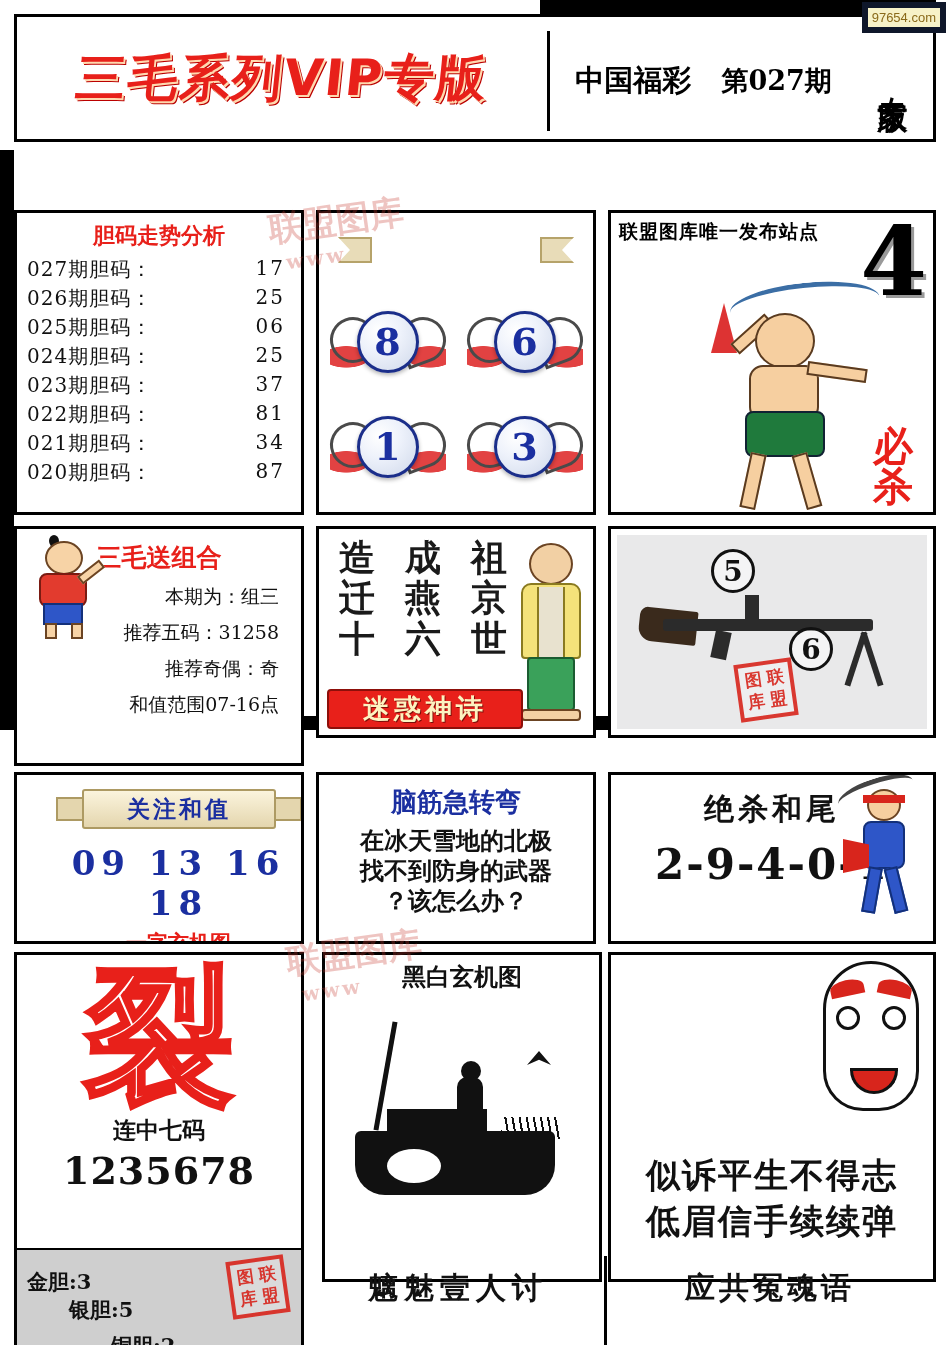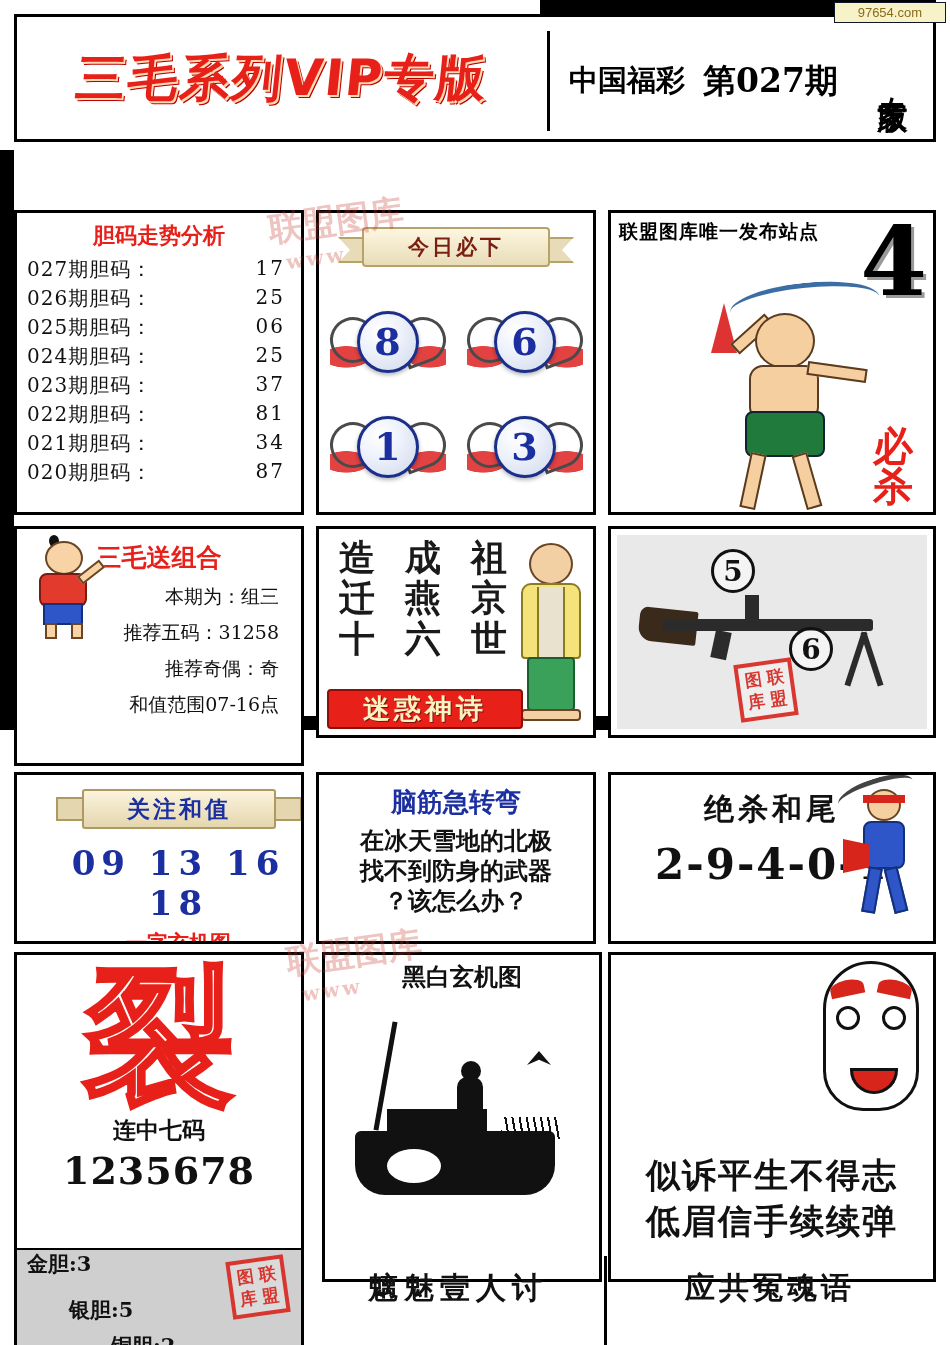--- a/index.html
+++ b/index.html
@@ -9,22 +9,22 @@
     background: #ffffff;
     font-family: "DejaVu Sans", "Liberation Sans", sans-serif;
     position: relative;
     overflow: hidden;
   }
   .page { position: relative; width: 950px; height: 1345px; }
 
   
   .corner-badge {
     position: absolute; top: 2px; right: 4px;
-    background: #f7f2c8; border: 1px solid #0f172a;
-    color: #8a6a1a; font-size: 13px; padding: 2px 23px;
+    background: #f7f2c8; border: 6px solid #0f172a;
+    color: #8a6a1a; font-size: 13px; padding: 2px 4px;
     font-family: "Liberation Sans", sans-serif;
     z-index: 60;
   }
 
   
   .header {
     position: absolute; left: 14px; top: 14px; width: 922px; height: 128px;
     border: 3px solid #000;
     background: #fff;
   }
@@ -43,21 +43,21 @@
   .header .mid-zone {
     position: absolute; left: 530px; top: 14px; width: 310px; height: 100px;
     border-left: 3px solid #000;
     display: flex; align-items: center; justify-content: space-around;
     padding: 0 10px;
   }
   .mid-zone .lbl {
     font-size: 29px; font-weight: bold; color: #000;
     font-family: "DejaVu Serif", serif;
   }
-  .mid-zone .issue { font-size: 33px; font-weight: bold; color: #000; font-family:"DejaVu Serif",serif;}
+  .mid-zone .issue { font-size: 27px; font-weight: bold; color: #000; font-family:"DejaVu Serif",serif;}
   .header .right-zone {
     position: absolute; right: 0; top: 0; width: 82px; height: 100%;
     display: flex; align-items: center; justify-content: center;
   }
   .vert-title {
     writing-mode: vertical-rl;
     font-size: 30px; font-weight: bold; color: #000;
     letter-spacing: 4px; font-family: "DejaVu Serif", serif;
   }
 
@@ -257,21 +257,21 @@
   #p-lie { left: 14px; top: 920px; width: 290px; height: 411px; }
   .lie-glyph {
     text-align:center; font-size: 150px; font-weight: bold; line-height: 1;
     color: transparent; -webkit-text-stroke: 4px #e8201a;
     font-family:"DejaVu Serif",serif; margin-top: 4px;
   }
   .lie-label { text-align:center; font-size: 23px; font-weight:bold; color:#111; margin-top: 6px; font-family:"DejaVu Serif",serif;}
   .lie-nums { text-align:center; font-size: 38px; font-weight:bold; color:#111; letter-spacing: 1px; margin-top: 2px; font-family:"DejaVu Serif",serif;}
   .lie-foot { position:absolute; left:0; bottom:0; width:100%; height: 112px; background:#cfcfcf; border-top:2px solid #000;}
   .lf-line { font-size: 21px; font-weight:bold; color:#111; font-family:"DejaVu Serif",serif;}
-  .lf-1 { position:absolute; left: 10px; top: 0; }
+  .lf-1 { position:absolute; left: 10px; top: 18px; }
   .lf-2 { position:absolute; left: 52px; top: 46px; }
   .lf-3 { position:absolute; left: 94px; top: 82px; }
 
   #p-bw { left: 322px; top: 920px; width: 280px; height: 330px; }
   .bw-title { text-align:center; font-size: 24px; font-weight:bold; color:#111; margin: 6px 0 2px; font-family:"DejaVu Serif",serif;}
   .bw-art { position:absolute; left:6px; top: 44px; right:6px; bottom: 6px; background:#fff; }
   .bw-boat{position:absolute;left:24px;top:132px;width:200px;height:64px;background:#111;border-radius:6px 6px 30px 30px;}
   .bw-cab {position:absolute;left:56px;top:110px;width:100px;height:30px;background:#111;}
   .bw-hole{position:absolute;left:56px;top:150px;width:54px;height:34px;background:#fff;border-radius:50%;}
   .bw-pole{position:absolute;left:52px;top:22px;width:5px;height:110px;background:#111;transform:rotate(10deg);}
@@ -382,21 +382,20 @@
     <div class="danma-row">
         <span>020期胆码：</span>
         <span class="v">87</span>
       </div>
   </div>
 
   <div class="panel" id="p-today">
     <div class="ribbon">
       <div class="tail-l"></div>
       <div class="tail-r"></div>
-      <div class="band">今日必下</div>
     </div>
     <div class="ball-grid">
       <div class="ball-cell">
         <div class="wing"></div>
         <div class="ball">8</div>
       </div>
       <div class="ball-cell">
         <div class="wing"></div>
         <div class="ball">6</div>
       </div>

